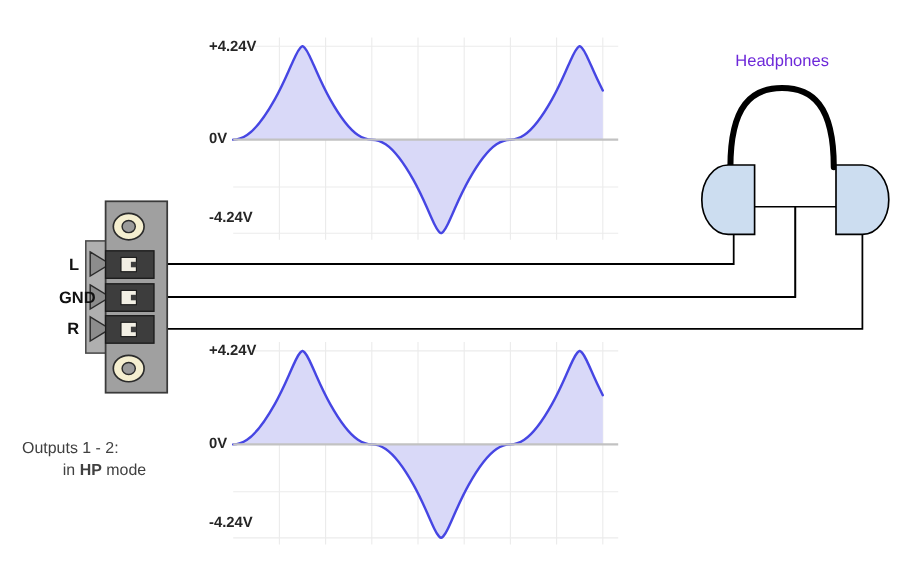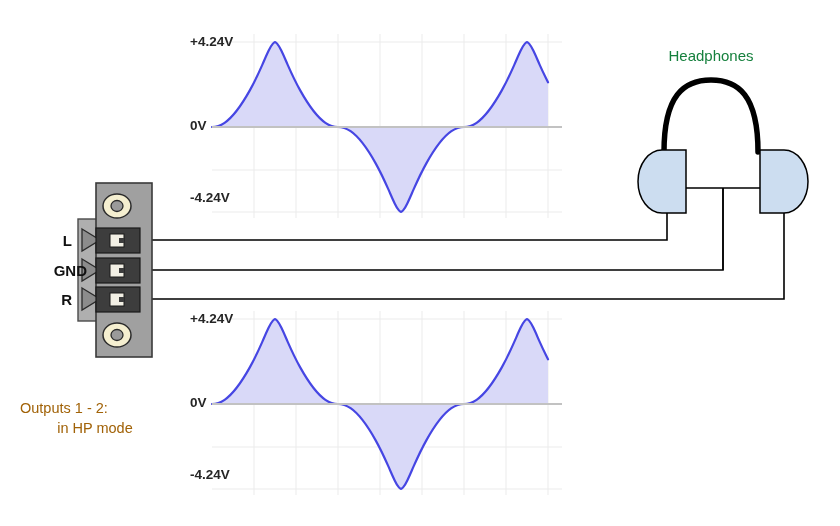--- a/index.html
+++ b/index.html
@@ -38,28 +38,28 @@
     color: #262626;
   }
   .term-lbl {
     font-size: 15px;
     font-weight: bold;
     color: #111111;
     text-align: right;
   }
   .hp-lbl {
     font-size: 15px;
-    color: #15803d;
+    color: #6d28d9;
     text-align: center;
   }
   .cap-lbl {
     font-size: 14.5px;
-    color: #a16207;
-  }
-  .cap-lbl .b { font-weight: normal; text-align: center; }
+    color: #404040;
+  }
+  .cap-lbl .b { font-weight: bold; text-align: center; }
 </style>
 </head>
 <body>
 
 <div id="stage">
 
   <svg class="svg-root" viewBox="0 0 840 526">
 
     <g>
 

